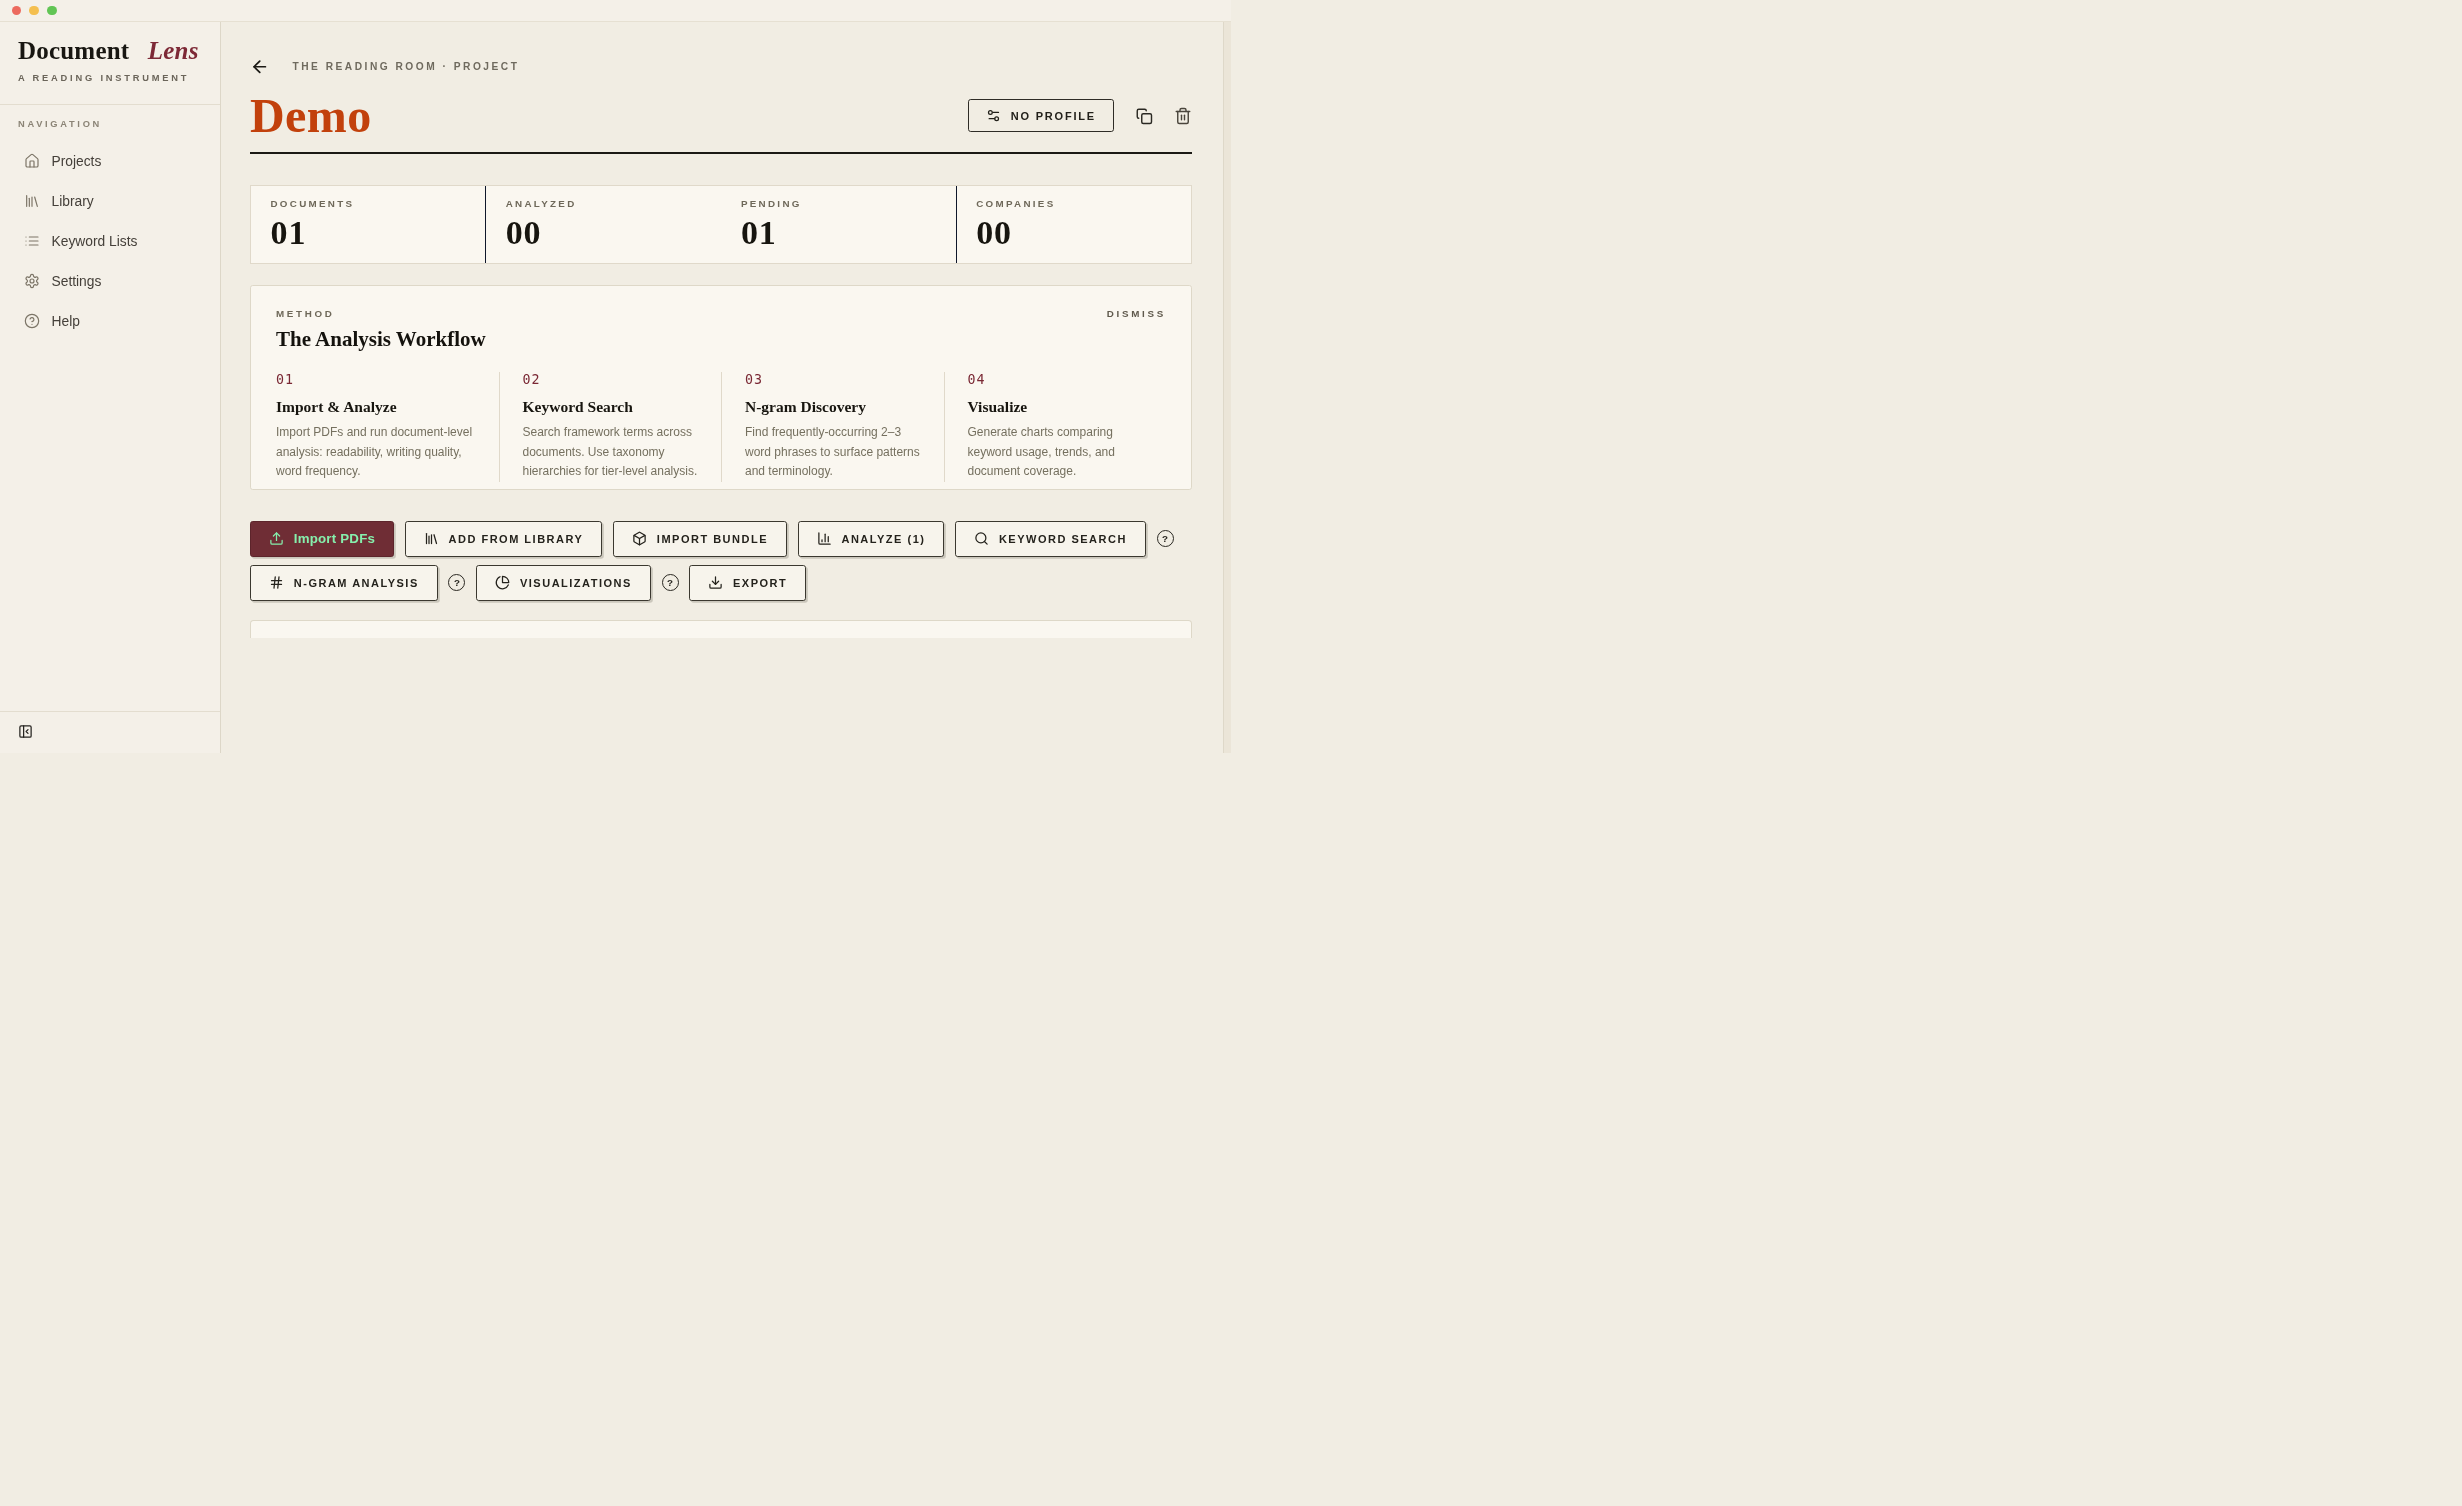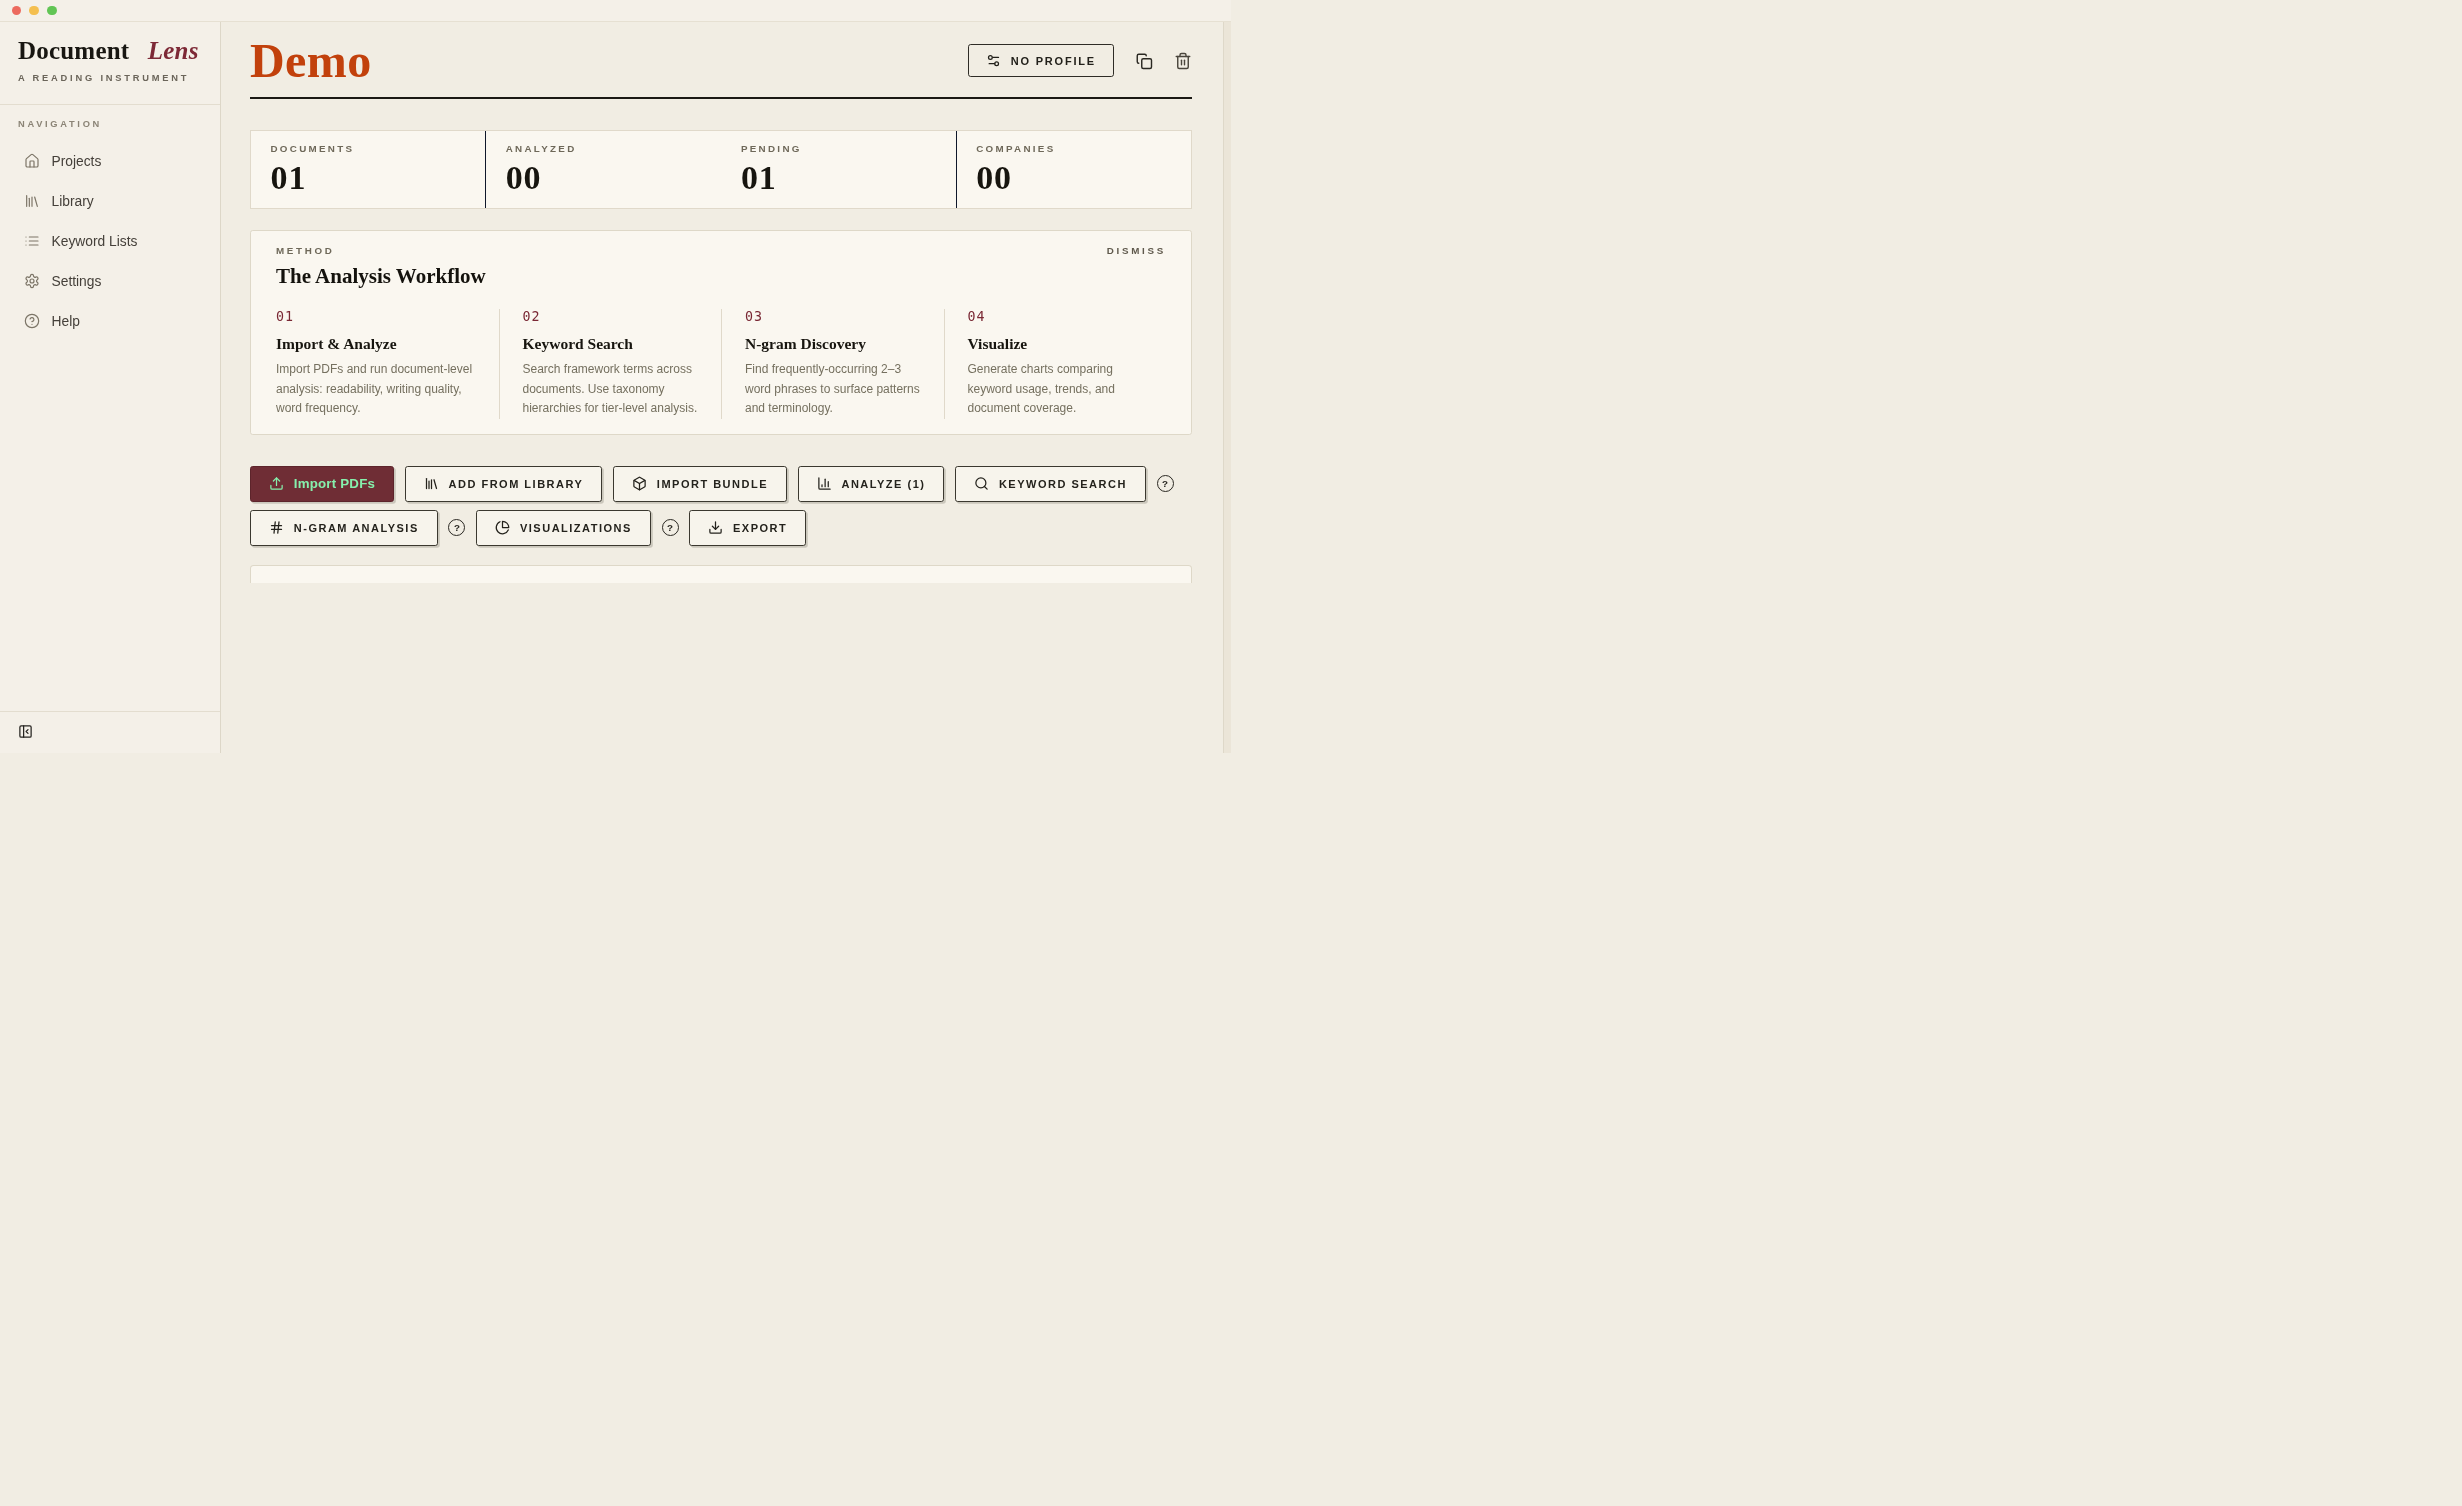--- a/index.html
+++ b/index.html
@@ -86,21 +86,21 @@
   
   .card { background: #faf7f0; border: 0.9px solid #ded8c8; border-radius: 2.7px; }
 
   .keywords-card { margin-top: 23px; height: 101px; padding: 24px 25px 0 25px; }
   .kw-head { display: flex; align-items: center; justify-content: space-between; }
   .kw-title { font-family: "Liberation Serif", "DejaVu Serif", serif; font-size: 17px; font-weight: 700; color: #14120d; }
   .kw-select { background: none; border: none; cursor: pointer; font-family: inherit; font-size: 13.3px; font-weight: 700; color: #22201a; padding: 0; }
   .kw-empty { margin-top: 15px; font-size: 13.8px; color: #6e6859; }
   .kw-link { color: #7d2936; font-weight: 600; cursor: pointer; text-decoration: none; }
 
-  .method-card { margin-top: 21px; height: 205px; padding: 14px 25px 0 25px; }
+  .method-card { margin-top: 21px; height: 205px; padding: 22px 25px 0 25px; }
   .method-head { display: flex; align-items: flex-start; justify-content: space-between; }
   .eyebrow { font-size: 9.8px; font-weight: 700; letter-spacing: 2.7px; color: #6e6859; }
   .dismiss-btn { background: none; border: none; cursor: pointer; font-family: inherit; font-size: 9.8px; font-weight: 700; letter-spacing: 2.7px; color: #5f594c; padding: 0; }
   .method-title { margin-top: 8px; font-family: "Liberation Serif", "DejaVu Serif", serif; font-size: 21px; font-weight: 700; color: #14120d; }
   .steps { margin-top: 20.4px; display: grid; grid-template-columns: repeat(4, 1fr); }
   .step { padding-right: 23px; }
   .step + .step { border-left: 0.9px solid #e0d9ca; padding-left: 23px; }
   .step-num { font-family: "DejaVu Sans Mono", monospace; font-size: 13.3px; color: #7a2834; letter-spacing: 0.9px; }
   .step-title { margin-top: 10.7px; font-family: "Liberation Serif", "DejaVu Serif", serif; font-size: 15.5px; font-weight: 700; color: #17150f; }
   .step-desc { margin-top: 7px; font-size: 12px; line-height: 1.63; color: #75705f; }
@@ -217,20 +217,29 @@
                 <path d="M9 3v18"></path>
                 <path d="m16 15-3-3 3-3"></path>
               </svg></span>
         </button>
       </div>
     </aside>
 
     <main class="main">
       <div class="content">
 
+        <div class="topbar-row">
+          <button class="back-btn">
+            <span class="icon"><svg viewBox="0 0 24 24" fill="none" stroke="currentColor" stroke-width="2.1" stroke-linecap="round" stroke-linejoin="round">
+                  <path d="m12 19-7-7 7-7"></path>
+                  <path d="M19 12H5"></path>
+                </svg></span>
+          </button>
+          <span class="breadcrumb">THE READING ROOM · PROJECT</span>
+        </div>
 
         <div class="title-row">
           <h1 class="page-title">Demo</h1>
           <div class="title-actions">
             <button class="profile-btn">
               <span class="icon">
                   <svg viewBox="0 0 24 24" fill="none" stroke="currentColor" stroke-width="2" stroke-linecap="round" stroke-linejoin="round">
                     <path d="M20 7h-9"></path>
                     <path d="M14 17H5"></path>
                     <circle cx="17" cy="17" r="3"></circle>

